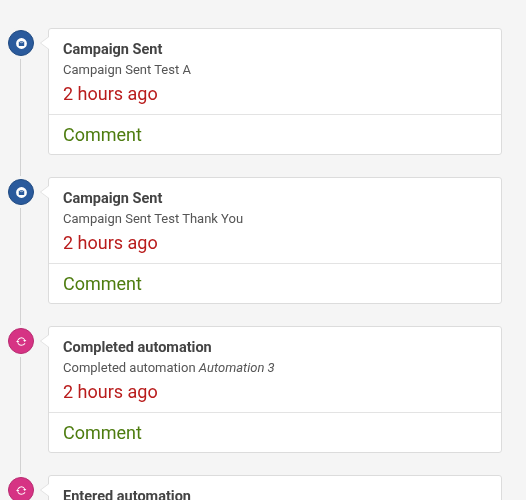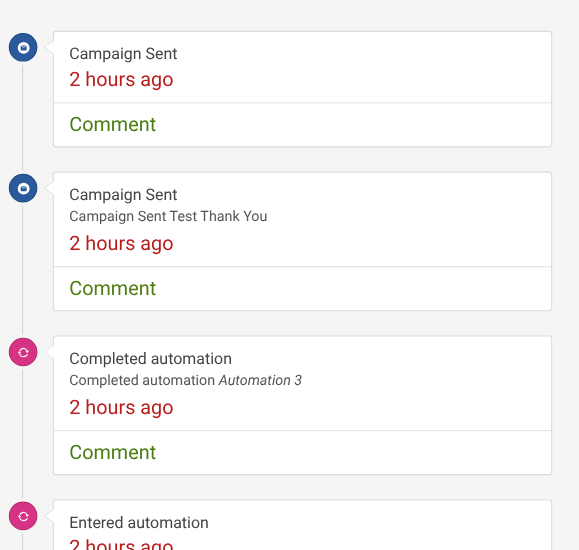--- a/index.html
+++ b/index.html
@@ -65,21 +65,21 @@
     content: "";
     position: absolute;
     top: 8px;
     border-style: solid;
     border-width: 6px 8px 6px 0;
   }
   .card::before { left: -9px; border-color: transparent #dcdcdc transparent transparent; }
   .card::after  { left: -8px; border-color: transparent #fff transparent transparent; }
 
   .card-body { padding: 12px 14px 10px; }
-  .title { font-size: 14.5px; font-weight: 400; color: #444; margin-bottom: 4px; }
+  .title { font-size: 14.5px; font-weight: 700; color: #444; margin-bottom: 4px; }
   .desc { font-size: 13px; color: #555; margin-bottom: 6px; }
   .desc em { color: #555; }
   .time { font-size: 18px; color: #b91c1c; }
 
   .card-footer {
     border-top: 1px solid #e3e3e3;
     padding: 9px 14px;
     font-size: 18px;
     color: #4d7c0f;
     cursor: pointer;
@@ -94,20 +94,21 @@
 
     <div class="entry">
       <div class="icon-badge blue">
         <svg viewBox="0 0 24 24">
             <path d="M12 2a10 10 0 100 20 10 10 0 000-20zm5 6.5v7a1 1 0 01-1 1H8a1 1 0 01-1-1v-7l5 3.2 5-3.2zM8 8h8l-4 2.6L8 8z"></path>
           </svg>
       </div>
       <div class="card">
         <div class="card-body">
           <div class="title">Campaign Sent</div>
+          <div class="desc"><span>Campaign Sent Test A</span><em></em></div>
           <div class="time">2 hours ago</div>
         </div>
         <div class="card-footer">Comment</div>
       </div>
     </div>
 
     <div class="entry">
       <div class="icon-badge blue">
         <svg viewBox="0 0 24 24">
             <path d="M12 2a10 10 0 100 20 10 10 0 000-20zm5 6.5v7a1 1 0 01-1 1H8a1 1 0 01-1-1v-7l5 3.2 5-3.2zM8 8h8l-4 2.6L8 8z"></path>

